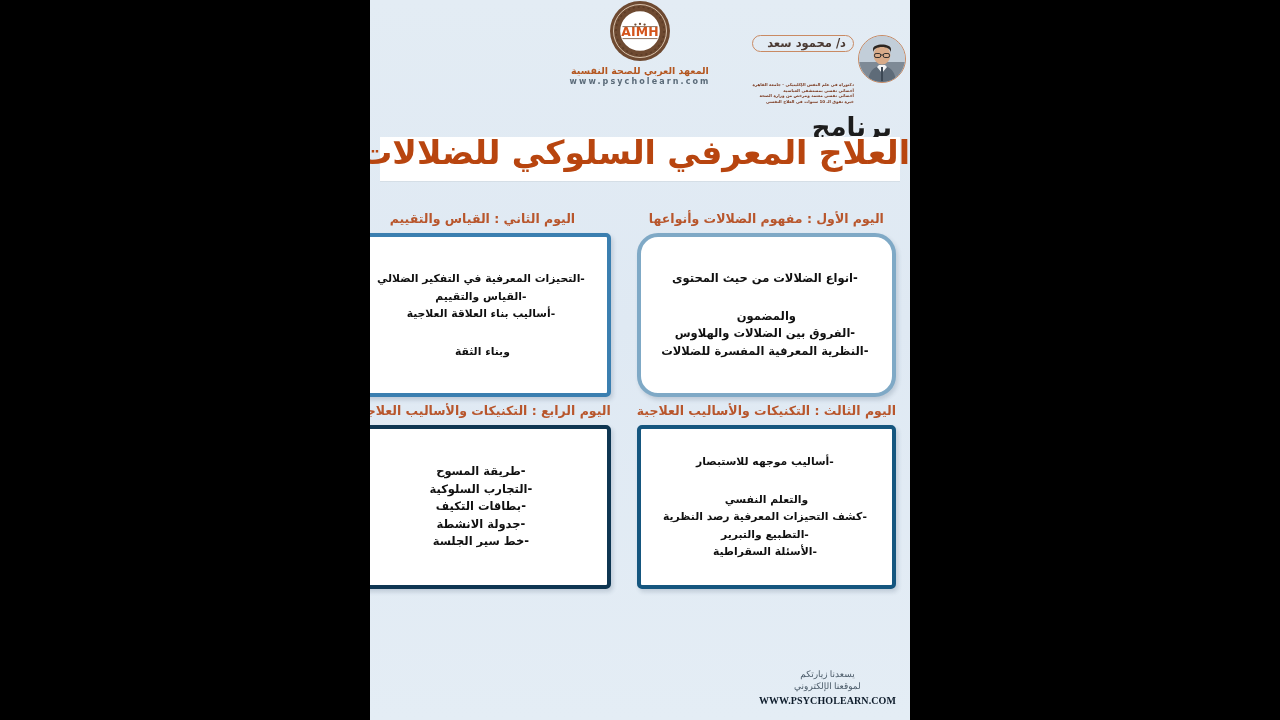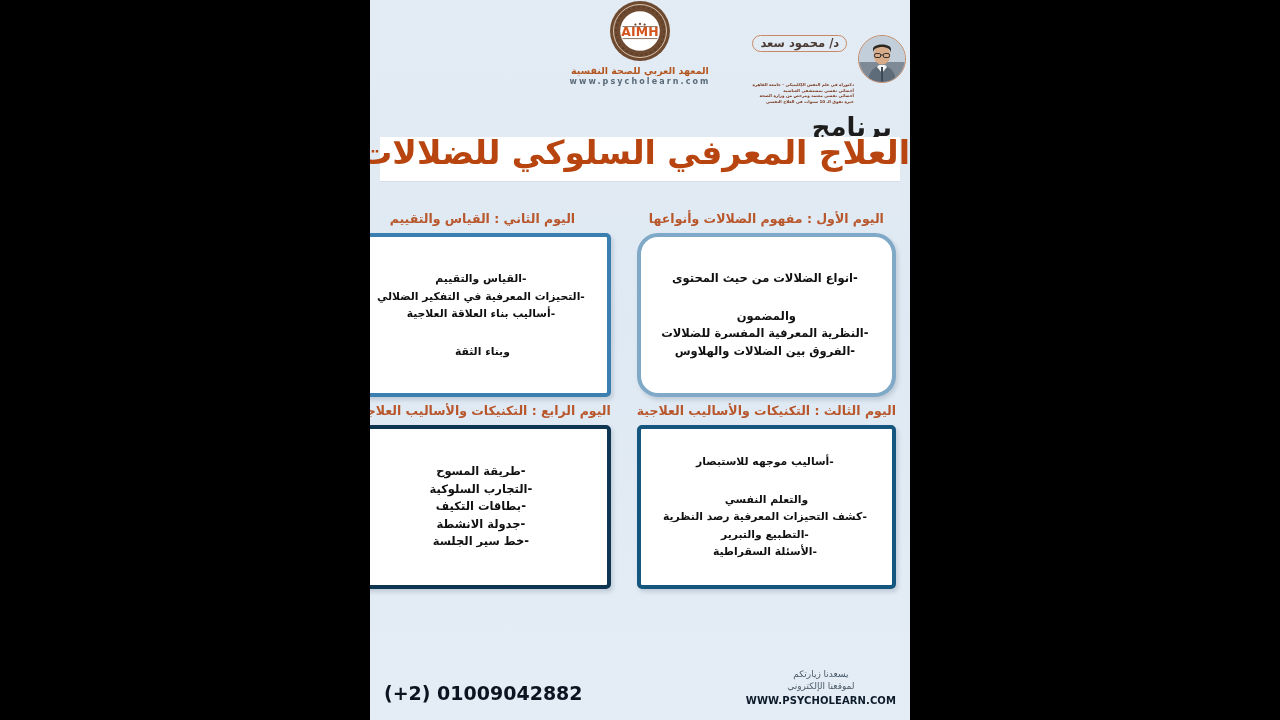--- a/index.html
+++ b/index.html
@@ -68,21 +68,20 @@
     background: #c9d4df;
     overflow: hidden;
     position: relative;
     flex: 0 0 auto;
     margin-top: 2px;
   }
   .doctor-photo svg { display: block; }
   .doctor-text {
     display: flex;
     flex-direction: column;
-    align-items: flex-end;
     padding-top: 2px;
     gap: 28px;
   }
   .doctor-name {
     font-size: 11.5px;
     font-weight: 700;
     color: #4a3a33;
     border: 1.3px solid #c98a63;
     border-radius: 9px;
     padding: 0px 7px 1px 7px;
@@ -237,20 +236,21 @@
   .day-card.narrow li { font-size: 10.8px; }
 
   
   .footer {
     position: absolute;
     left: 0;
     right: 0;
     bottom: 8px;
     height: 70px;
     padding: 0 14px;
+    font-family: Liberation Serif, serif;
   }
   .footer-right {
     position: absolute;
     right: 14px;
     bottom: 6px;
     text-align: center;
     direction: rtl;
   }
   .footer-right .ar {
     font-size: 9px;
@@ -347,38 +347,38 @@
 
       <div class="day-col">
         <div class="day-heading">اليوم الأول : مفهوم الضلالات وأنواعها</div>
         <div class="day-card c1">
           <ul>
             <li>
               <span class="dash">-</span><span>انواع الضلالات من حيث المحتوى</span>
               <span class="cont">والمضمون</span>
             </li>
             <li>
+              <span class="dash">-</span><span>الفروق بين الضلالات والهلاوس</span>
+            </li>
+            <li>
               <span class="dash">-</span><span>النظرية المعرفية المفسرة للضلالات</span>
-            </li>
-            <li>
-              <span class="dash">-</span><span>الفروق بين الضلالات والهلاوس</span>
             </li>
           </ul>
         </div>
       </div>
 
       <div class="day-col">
         <div class="day-heading">اليوم الثاني : القياس والتقييم</div>
         <div class="day-card c2 narrow">
           <ul>
             <li>
+              <span class="dash">-</span><span>التحيزات المعرفية في التفكير الضلالي</span>
+            </li>
+            <li>
               <span class="dash">-</span><span>القياس والتقييم</span>
-            </li>
-            <li>
-              <span class="dash">-</span><span>التحيزات المعرفية في التفكير الضلالي</span>
             </li>
             <li>
               <span class="dash">-</span><span>أساليب بناء العلاقة العلاجية</span>
               <span class="cont">وبناء الثقة</span>
             </li>
           </ul>
         </div>
       </div>
 
       <div class="day-col">
@@ -426,17 +426,16 @@
       </div>
 
     </div>
 
     <div class="footer">
       <div class="footer-right">
         <div class="ar">يسعدنا زيارتكم</div>
         <div class="ar">لموقعنا الإلكتروني</div>
         <div class="web">WWW.PSYCHOLEARN.COM</div>
       </div>
-      <div class="footer-phone">(+2) 01009042882</div>
     </div>
 
   </div>
 </div>
 
 </body></html>

